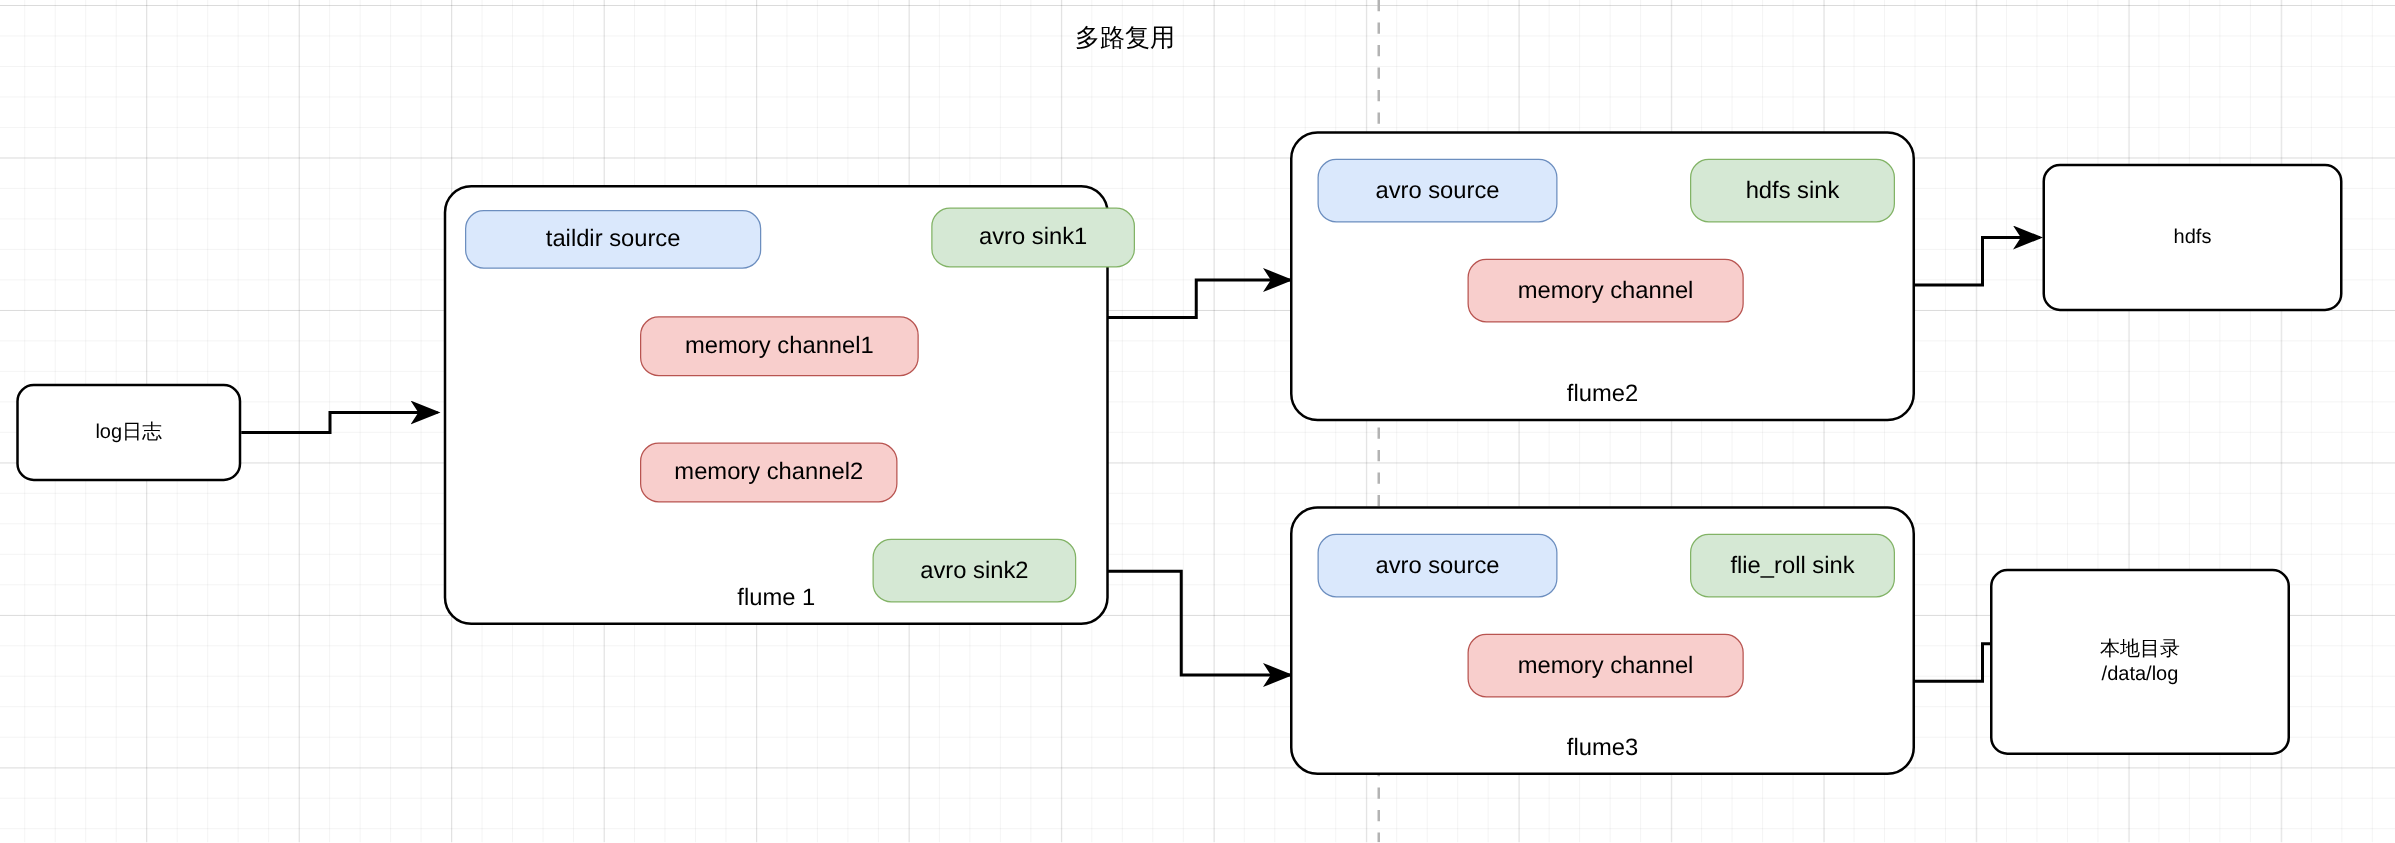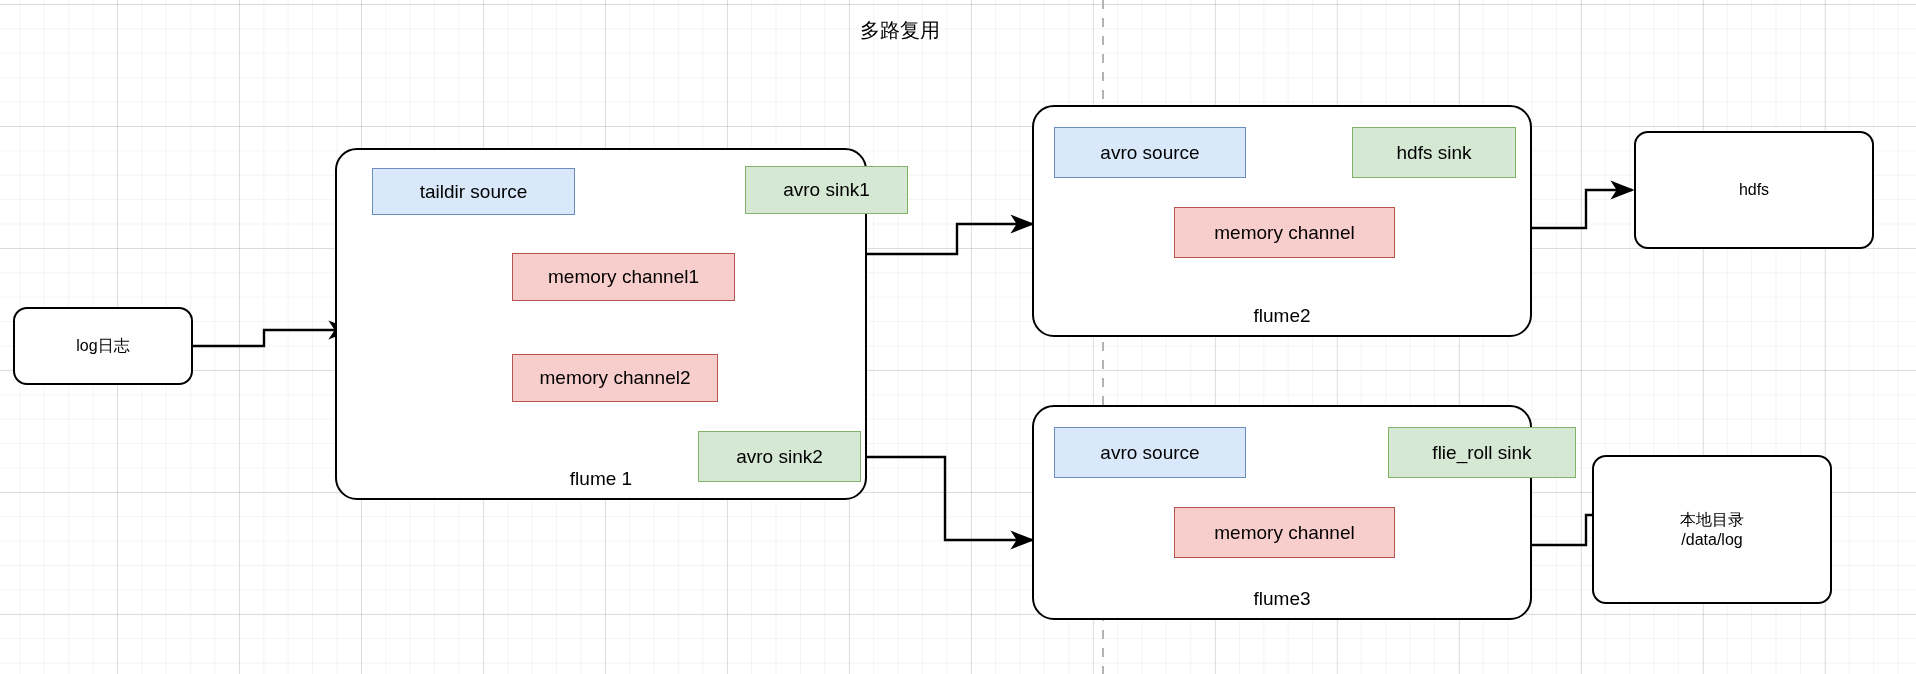--- a/index.html
+++ b/index.html
@@ -32,20 +32,21 @@
   }
   .node {
     position: absolute;
     box-sizing: border-box;
     display: flex;
     align-items: center;
     justify-content: center;
     text-align: center;
     color: #000000;
     line-height: 1.25;
+    border-radius: 15px;
   }
   
   .container-box {
     border: 2.4px solid #000000;
     border-radius: 22px;
     background: #ffffff;
     align-items: flex-end;
     justify-content: center;
     padding-bottom: 7px;
     font-size: 19px;
@@ -111,25 +112,25 @@
 
     <line x1="1103" y1="0" x2="1103" y2="674" stroke="#b3b3b3" stroke-width="2" stroke-dasharray="9 9"></line>
   </svg>
 
   <div class="diagram-title" style="left:860px; top:17px;">多路复用</div>
 
   <div class="node terminal-box" style="left:13px; top:307px; width:180px; height:78px;">
     <span class="line">log日志</span>
   </div>
 
-  <div class="node container-box" style="left:335px; top:148px; width:532px; height:352px;">
+  <div class="node container-box" style="left:355px; top:148px; width:532px; height:352px;">
     <span class="container-label">flume 1</span>
   </div>
 
-  <div class="node comp source" style="left:372px; top:168px; width:203px; height:47px;">
+  <div class="node comp source" style="left:372px; top:168px; width:237px; height:47px;">
     <span>taildir source</span>
   </div>
 
   <div class="node comp channel" style="left:512px; top:253px; width:223px; height:48px;">
     <span>memory channel1</span>
   </div>
 
   <div class="node comp channel" style="left:512px; top:354px; width:206px; height:48px;align-items:center;">
     <span>memory channel2</span>
   </div>
@@ -163,21 +164,21 @@
   </div>
 
   <div class="node comp source" style="left:1054px; top:427px; width:192px; height:51px;">
     <span>avro source</span>
   </div>
 
   <div class="node comp channel" style="left:1174px; top:507px; width:221px; height:51px;">
     <span>memory channel</span>
   </div>
 
-  <div class="node comp sink" style="left:1352px; top:427px; width:188px; height:51px;margin-left:36px;">
+  <div class="node comp sink" style="left:1352px; top:427px; width:164px; height:51px;">
     <span>flie_roll sink</span>
   </div>
 
   <div class="node terminal-box" style="left:1634px; top:131px; width:240px; height:118px;">
     <span class="line">hdfs</span>
   </div>
 
   <div class="node terminal-box" style="left:1592px; top:455px; width:240px; height:149px;">
     <span class="line">本地目录</span>
     <span class="line">/data/log</span>

